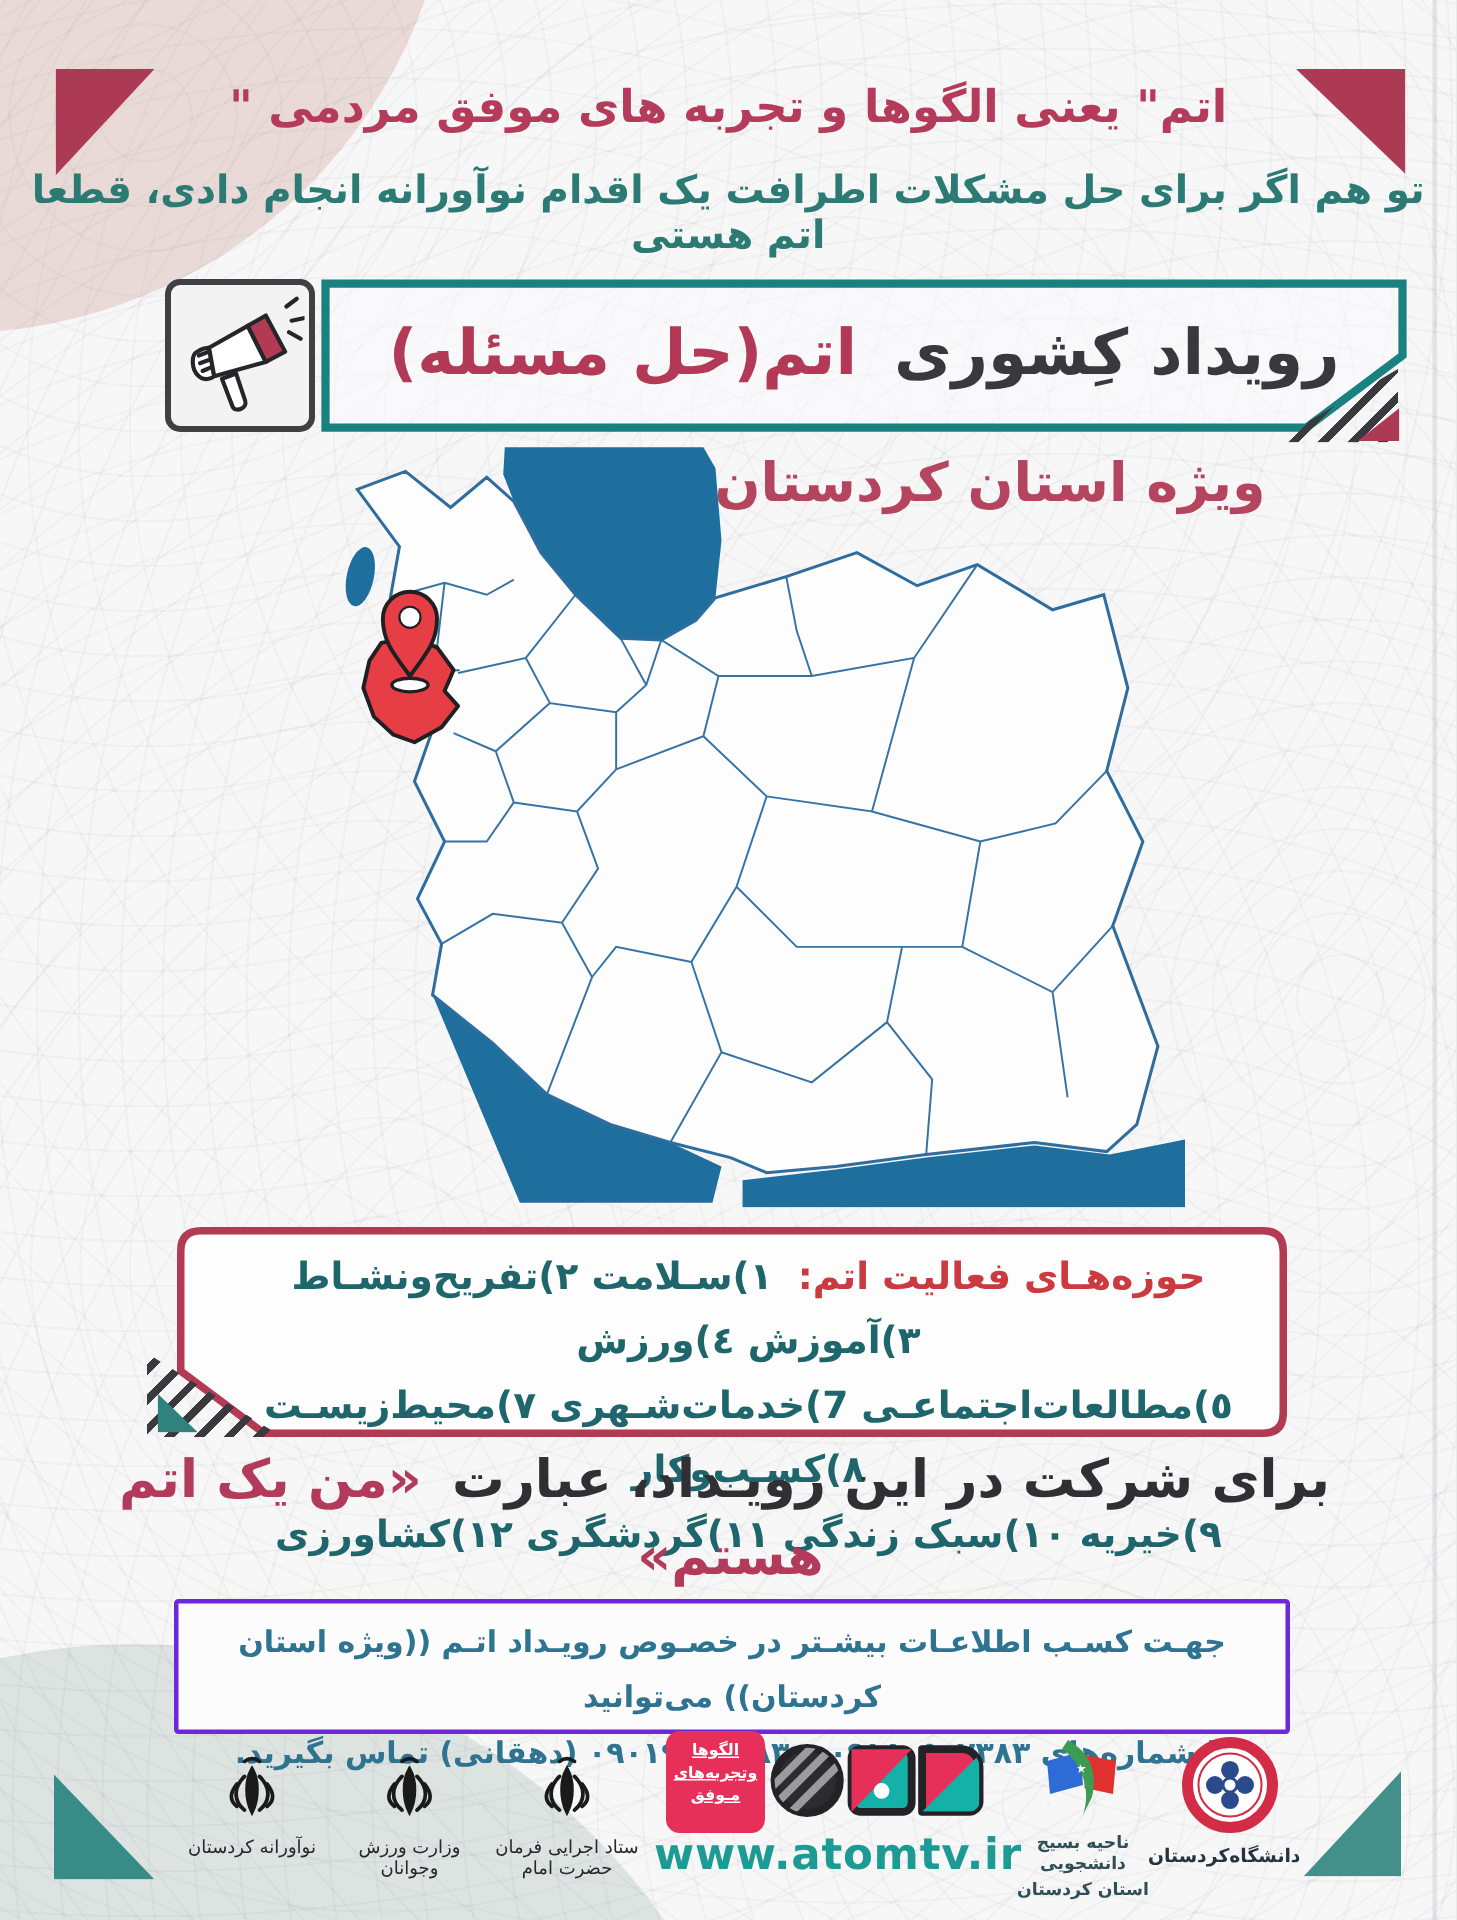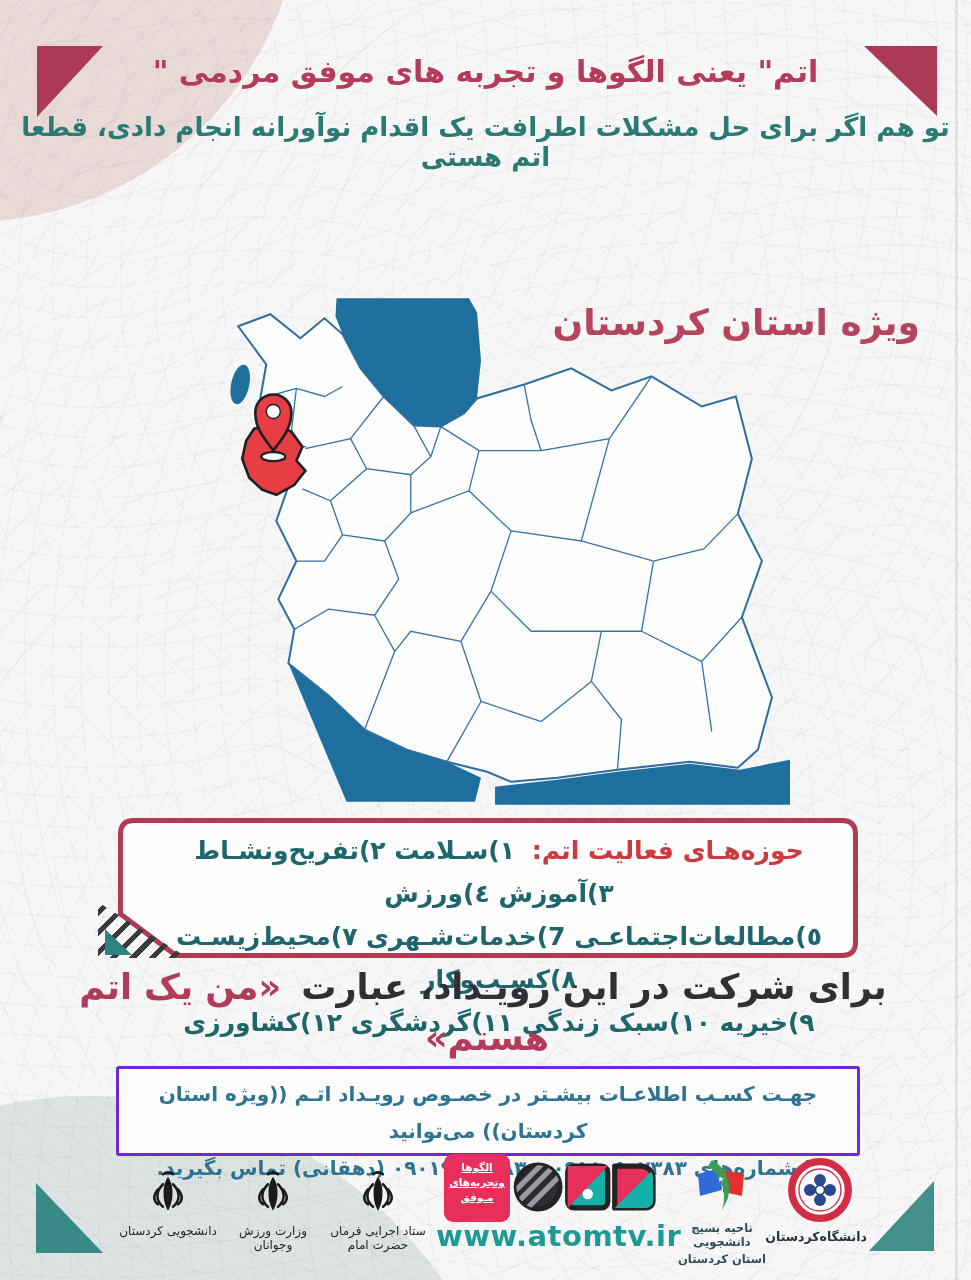--- a/index.html
+++ b/index.html
@@ -38,21 +38,21 @@
                  text-align:center; font-size:42px; font-weight:bold; color:#39393d; white-space:nowrap;}
   .banner-title .accent{ color:#b23a56; margin-right:10px;}
   .banner-stripes{ position:absolute; left:738px; top:60px; width:84px; height:49px;
     background:repeating-linear-gradient(135deg,#3a3a3e 0 5px,transparent 5px 14px);
     clip-path:polygon(0 100%,100% 0,100% 100%);}
   .banner-corner{ position:absolute; left:795px; top:86px; width:28px; height:22px; background:#ad3a54;
     clip-path:polygon(100% 0,100% 100%,0 100%);}
   .icon-box{ position:absolute; left:0; top:0; width:100px; height:102px; background:#f3f3f4;
     border:4px solid #3f3f44; border-radius:10px; display:flex; align-items:center; justify-content:center;}
 
-  .subtitle{ left:400px; top:302px; width:520px; font-size:36px; font-weight:bold;
+  .subtitle{ left:400px; top:302px; width:520px; text-align:center; font-size:36px; font-weight:bold;
     color:#b5445e; z-index:5;}
 
   .map-wrap{ left:178px; top:298px; width:612px; height:507px; z-index:4;}
 
   .act-box{ left:118px; top:818px; width:740px; height:140px; z-index:4;}
   .act-text{ position:absolute; inset:0; padding:11px 8px 0 30px; text-align:center;
     font-size:25px; font-weight:bold; line-height:43px; color:#1f666c;}
   .act-text .head{ color:#cb3a40; margin-left:8px;}
   .act-stripes{ left:98px; top:890px; width:110px; height:68px; z-index:5;
     background:repeating-linear-gradient(135deg,#3a3a3e 0 5px,transparent 5px 14px);
@@ -95,20 +95,43 @@
   <div class="abs blob-gray"></div>
   <div class="abs edge-line"></div>
   <div class="abs tri tri-tl"></div>
   <div class="abs tri tri-tr"></div>
   <div class="abs tri tri-bl"></div>
   <div class="abs tri tri-br"></div>
 
   <div class="abs tagline1">اتم" یعنی الگوها و تجربه های موفق مردمی "</div>
   <div class="abs tagline2">تو هم اگر برای حل مشکلات اطرافت یک اقدام نوآورانه انجام دادی، قطعا اتم هستی</div>
 
+  <div class="abs banner">
+    <svg class="banner-bar-svg" width="724" height="102" viewBox="0 0 724 102">
+      <path d="M3,3 H721 V51 L657,99 H3 Z" fill="rgba(252,252,253,0.5)" stroke="#198280" stroke-width="5.5"></path>
+    </svg>
+    <div class="banner-stripes"></div>
+    <div class="banner-corner"></div>
+    <div class="banner-title">
+      <span>رویداد کِشوری</span>
+      <span class="accent">اتم(حل مسئله)</span>
+    </div>
+    <div class="icon-box">
+      <svg width="86" height="86" viewBox="0 0 100 100">
+        <g stroke="#26262a" stroke-width="3.2" stroke-linejoin="round" stroke-linecap="round">
+          <path d="M36,68 L47,64 L54,85 C56,91 46,95 44,89 Z" fill="#fff"></path>
+          <path d="M17,47 C12,49 12,61 18,66 C22,70 28,68 30,66 L26,44 C23,44 20,45 17,47 Z" fill="#fff"></path>
+          <path d="M26,44 L56,27 L70,55 L30,66 Z" fill="#fff"></path>
+          <path d="M56,27 L70,19 L85,47 L70,55 Z" fill="#b23a52"></path>
+          <path d="M18,50 l8,-3 M19,56 l8,-3 M21,62 l7,-3" fill="none"></path>
+          <path d="M86,12 l8,-6 M90,23 l10,-2 M88,32 l9,5" fill="none"></path>
+        </g>
+      </svg>
+    </div>
+  </div>
 
   <div class="abs subtitle">ویژه استان کردستان</div>
 
   <div class="abs map-wrap">
     <svg width="612" height="507" viewBox="0 0 610 505">
       <path d="M60,28 L92,16 L122,40 L146,20 L164,36 L182,70 L205,98 L235,127 L262,128 L285,115 L298,100 L345,86 L392,70 L432,92 L472,78 L522,108 L556,98 L572,160 L558,215 L582,262 L562,318 L592,398 L578,450 L558,468 L510,462 L438,470 L378,478 L332,482 L308,472 L268,462 L228,450 L186,430 L150,396 L110,364 L116,330 L100,300 L118,262 L98,222 L112,182 L90,152 L104,120 L82,100 L88,66 Z" fill="#fdfdfe"></path>
       <path d="M158,0 L290,0 L298,14 L302,62 L298,100 L285,115 L262,128 L235,127 L205,98 L182,70 L164,36 L157,18 Z" fill="#1f6f9e"></path>
       <path d="M110,364 L150,396 L186,430 L228,450 L268,462 L302,478 L296,502 L168,502 Z" fill="#1f6f9e"></path>
       <path d="M316,487 L378,480 L438,472 L510,464 L560,470 L610,460 L610,505 L316,505 Z" fill="#1f6f9e"></path>
       <ellipse cx="62" cy="86" rx="9" ry="20" transform="rotate(12 62 86)" fill="#1f6f9e"></ellipse>
@@ -160,21 +183,21 @@
       <svg width="40" height="50" viewBox="-14 -20 28 40">
         <g stroke="#1a1a1a" stroke-width="2" fill="none" stroke-linecap="round">
           <path d="M0,-11 C3.5,-5 3.5,5 0,12 C-3.5,5 -3.5,-5 0,-11 Z" fill="#1a1a1a"></path>
           <path d="M-4,-7 C-10,-1 -10,6 -4,11"></path>
             <path d="M-8,-3 C-12,2 -12,6 -8,9"></path>
           <path d="M4,-7 C10,-1 10,6 4,11"></path>
             <path d="M8,-3 C12,2 12,6 8,9"></path>
           <path d="M-4,-15 Q0,-18 4,-15"></path>
         </g>
       </svg>
-      <div class="cap">دانشجویی کردستان</div>
+      <div class="cap">نوآورانه کردستان</div>
     </div>
 
     <div class="gov gov2">
       <svg width="40" height="50" viewBox="-14 -20 28 40">
         <g stroke="#1a1a1a" stroke-width="2" fill="none" stroke-linecap="round">
           <path d="M0,-11 C3.5,-5 3.5,5 0,12 C-3.5,5 -3.5,-5 0,-11 Z" fill="#1a1a1a"></path>
           <path d="M-4,-7 C-10,-1 -10,6 -4,11"></path>
             <path d="M-8,-3 C-12,2 -12,6 -8,9"></path>
           <path d="M4,-7 C10,-1 10,6 4,11"></path>
             <path d="M8,-3 C12,2 12,6 8,9"></path>

